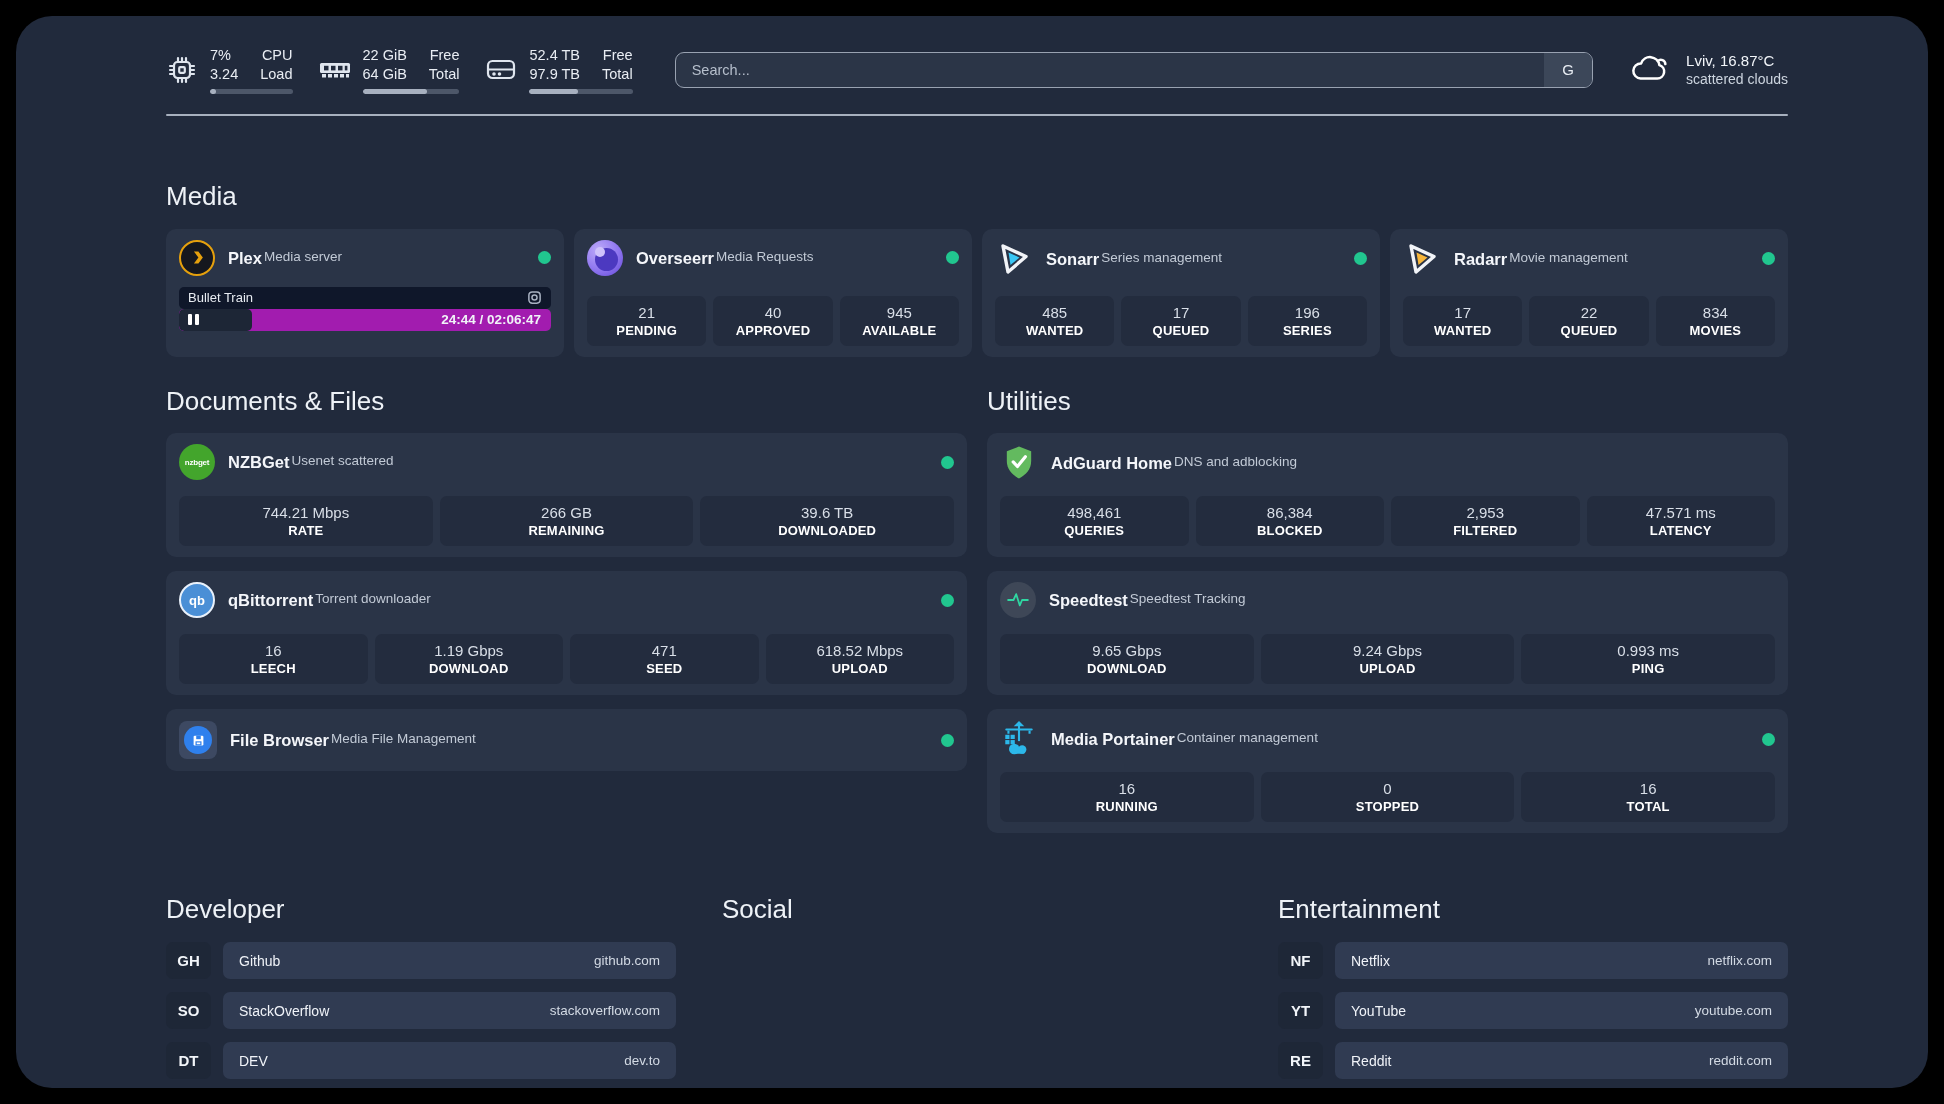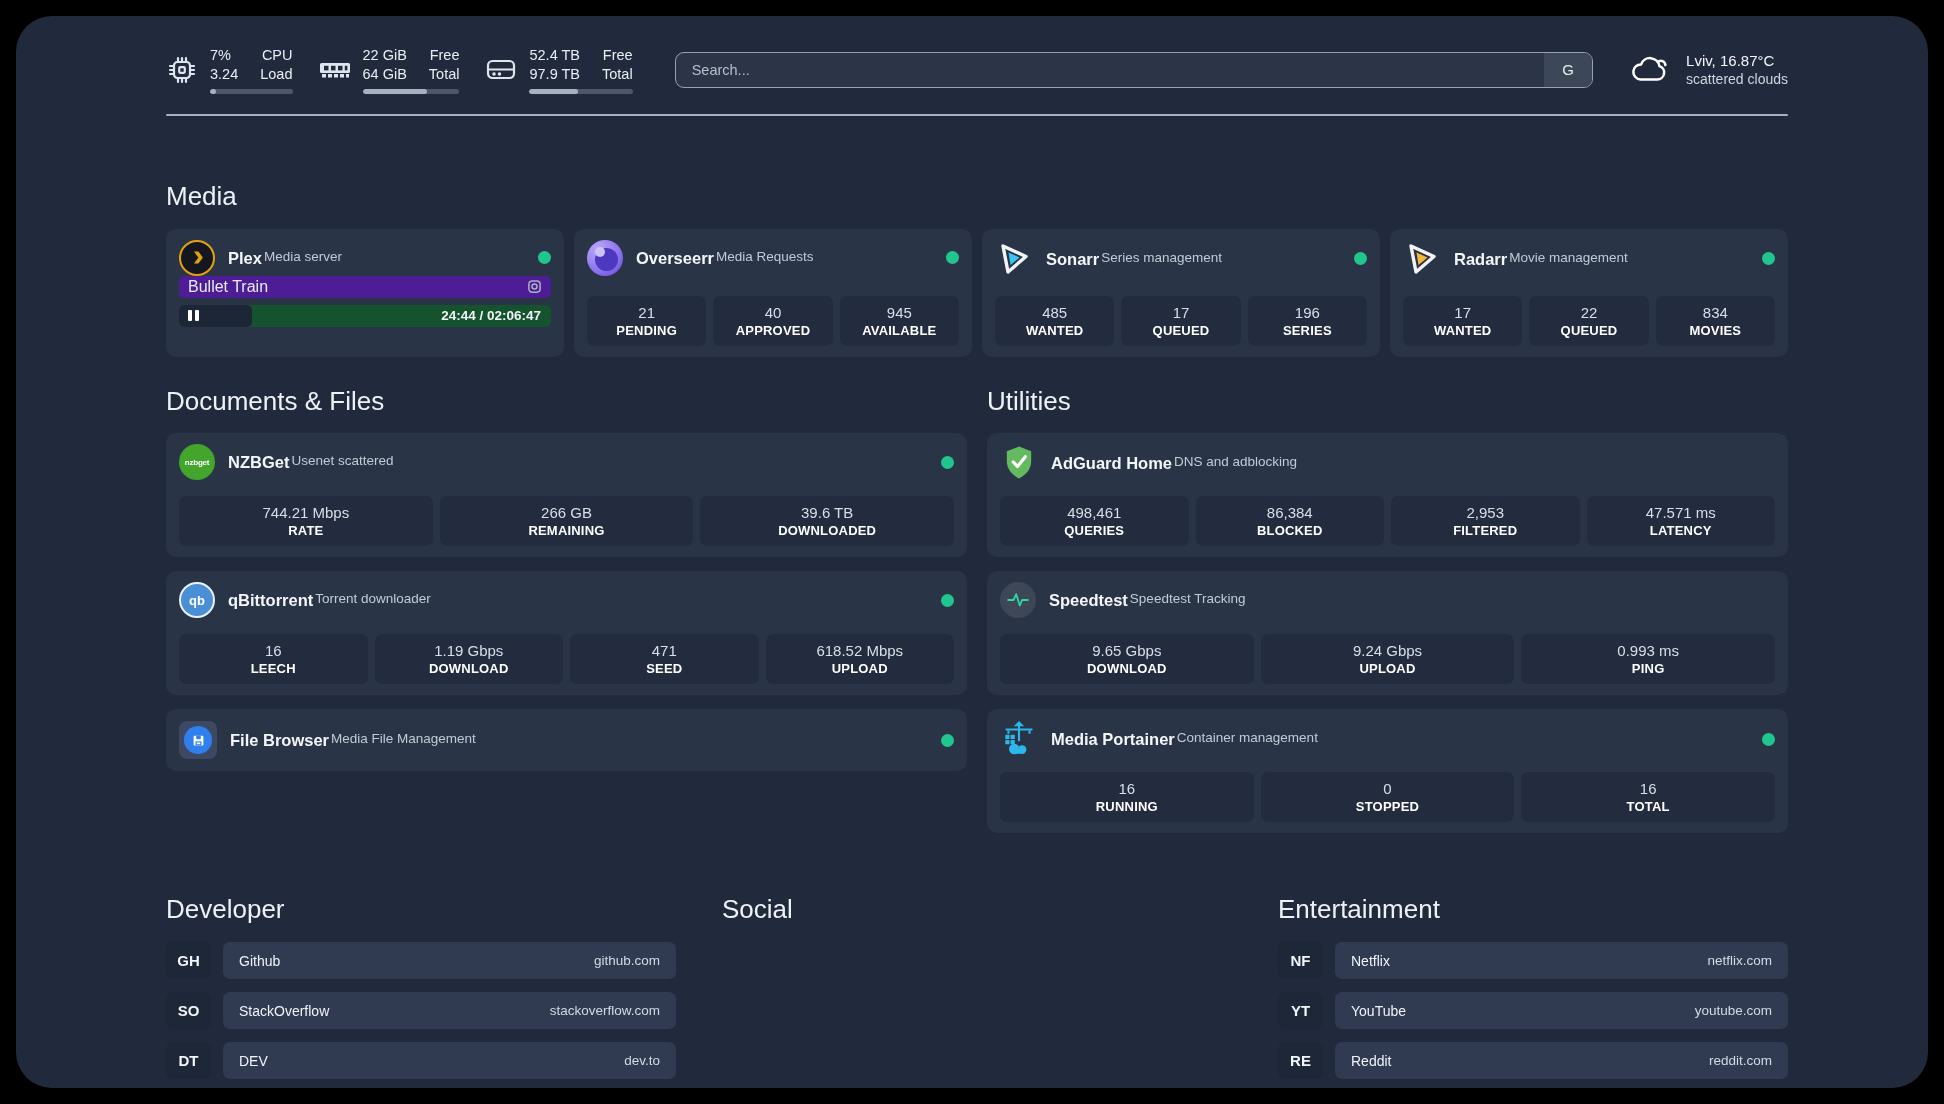--- a/index.html
+++ b/index.html
@@ -38,21 +38,21 @@
   }
   .searchbar input {
     flex: 1; background: transparent; border: none; outline: none;
     color: #dfe5ee; font-size: 14.5px; padding: 0 16px; font-family: inherit;
   }
   .searchbar input::placeholder { color: #b6bfcc; }
   .engine-btn {
     width: 48px; background: #3c4759; border: none; cursor: pointer;
     color: #e9edf3; font-size: 15px; font-family: inherit;
   }
-  .weather { display: flex; align-items: flex-end; gap: 13px; }
+  .weather { display: flex; align-items: flex-start; gap: 13px; }
   .weather-text { display: flex; flex-direction: column; gap: 2px; }
   .weather-line1 { font-size: 15px; color: #f2f5f9; }
   .weather-line2 { font-size: 14px; color: #cdd5df; }
 
   .divider { height: 2px; background: #c9d2de; opacity: .8; margin-top: 20px; border-radius: 1px; }
 
   
   .section-title { font-size: 26px; font-weight: 500; color: #eef2f7; margin: 0; line-height: 1.15; }
   .media-block { margin-top: 66px; }
   .media-grid { display: grid; grid-template-columns: repeat(4, 1fr); gap: 10px; margin-top: 17px; }
@@ -75,26 +75,26 @@
   .cols-4 { grid-template-columns: repeat(4, 1fr); }
   .tile {
     background: #232c3e; border-radius: 7px; height: 50px;
     display: flex; flex-direction: column; align-items: center; justify-content: center; gap: 2px;
   }
   .tile-value { font-size: 15px; color: #d9dfe8; }
   .tile-label { font-size: 13px; font-weight: 700; color: #fff; letter-spacing: .2px; }
 
   
   .session-row {
-    margin-top: 0; height: 22px; background: #4c1d95; border-radius: 5px;
+    margin-top: 11px; height: 22px; background: #0f172a; border-radius: 5px;
     display: flex; align-items: center; justify-content: space-between;
-    padding: 0 9px; font-size: 16px; color: #e8ecf2;
+    padding: 0 9px; font-size: 13px; color: #e8ecf2;
   }
   .progress-row {
-    margin-top: 7px; height: 22px; background: #14532d; border-radius: 5px;
+    height: 22px; background: #a21caf; border-radius: 5px;
     position: relative; overflow: hidden; display: flex; align-items: center;
   }
   .progress-fill {
     position: absolute; left: 0; top: 0; bottom: 0;
     background: #1d2636; border-radius: 5px;
     display: flex; align-items: center; padding-left: 9px; gap: 3.5px;
   }
   .pause-bar { width: 3.5px; height: 11px; background: #fff; border-radius: 1px; }
   .progress-time { margin-left: auto; position: relative; padding-right: 10px; font-size: 13.5px; font-weight: 700; color: #f0f3f7; }
 

